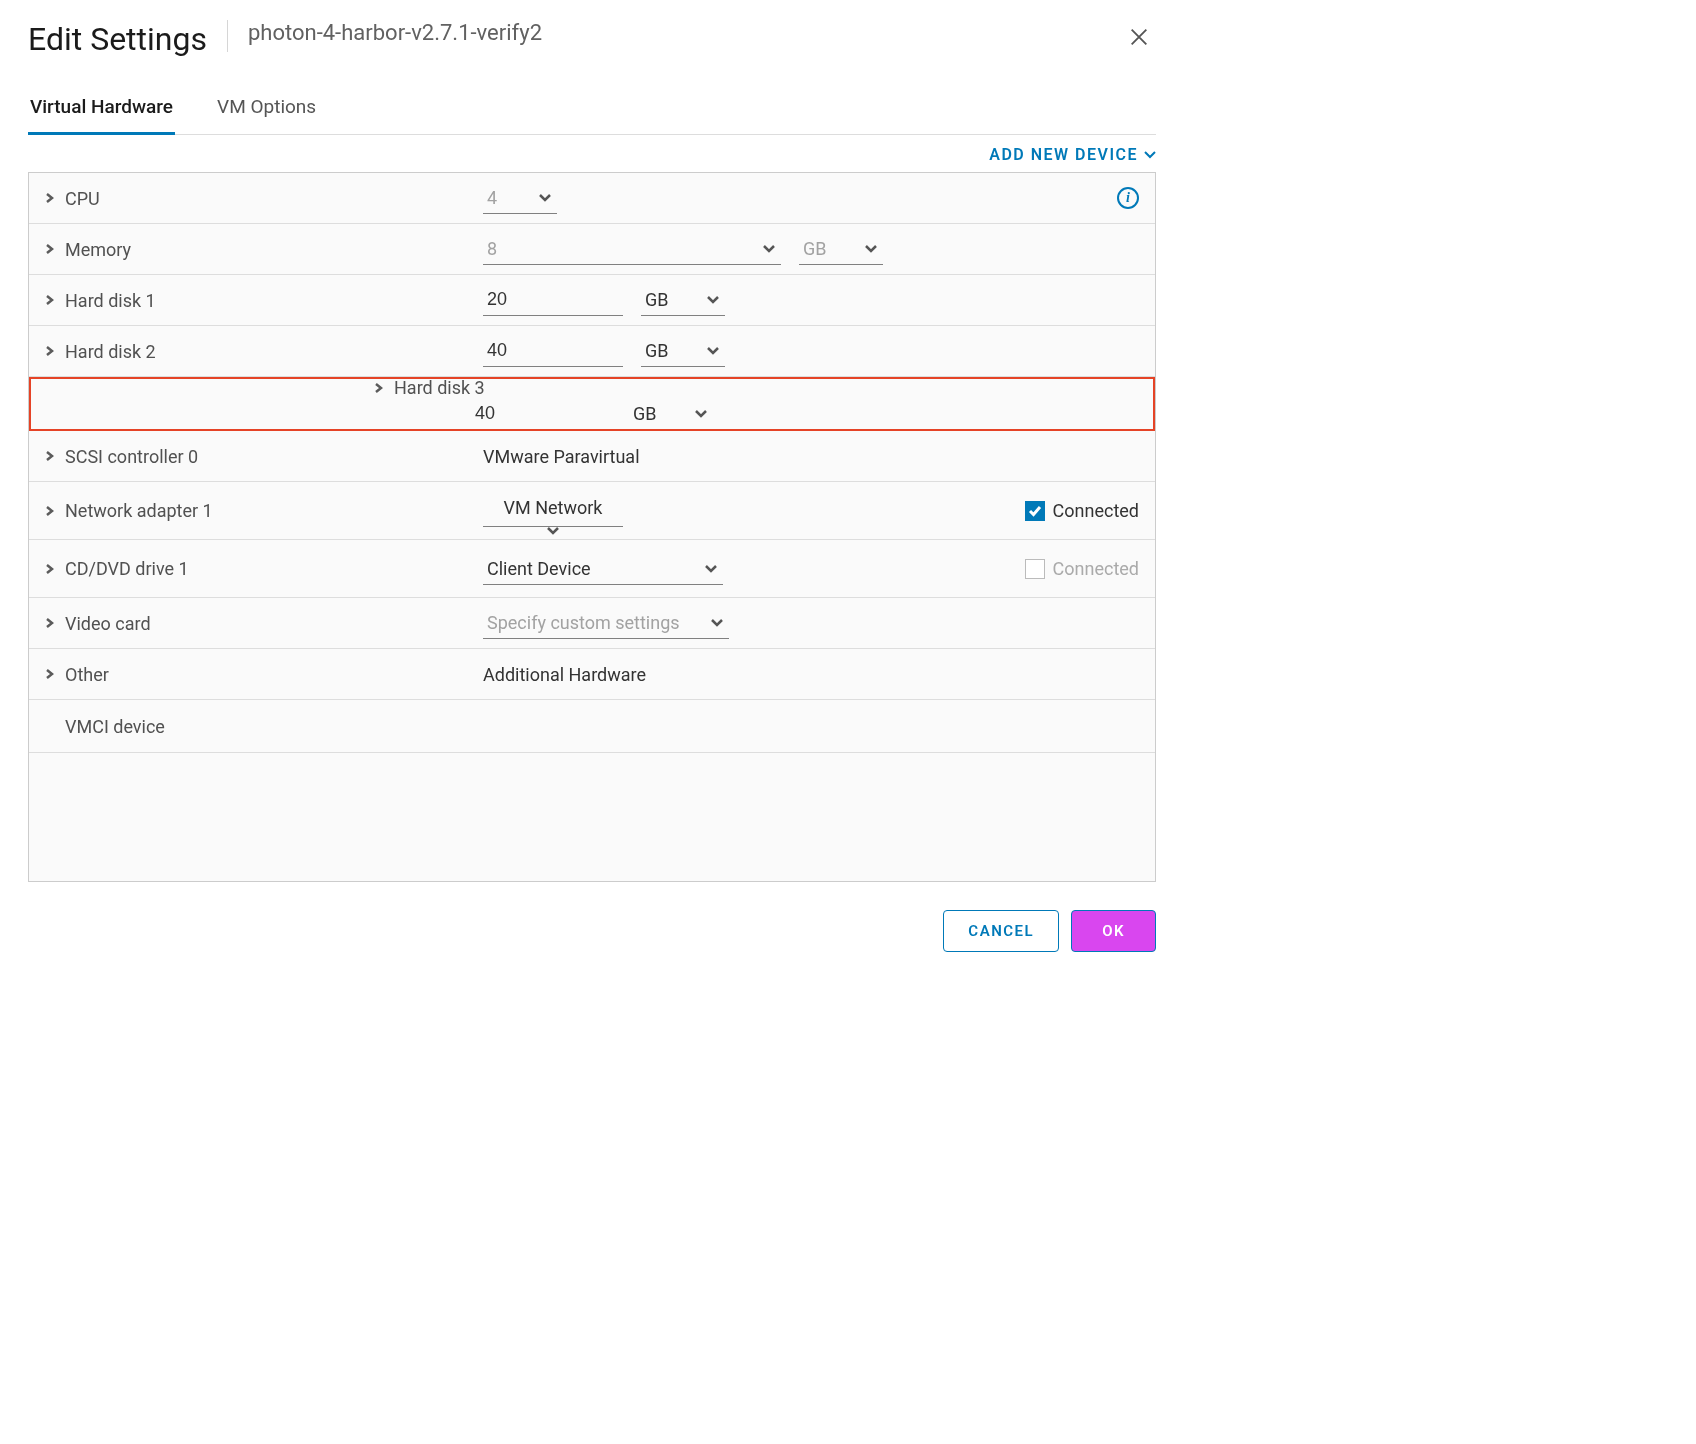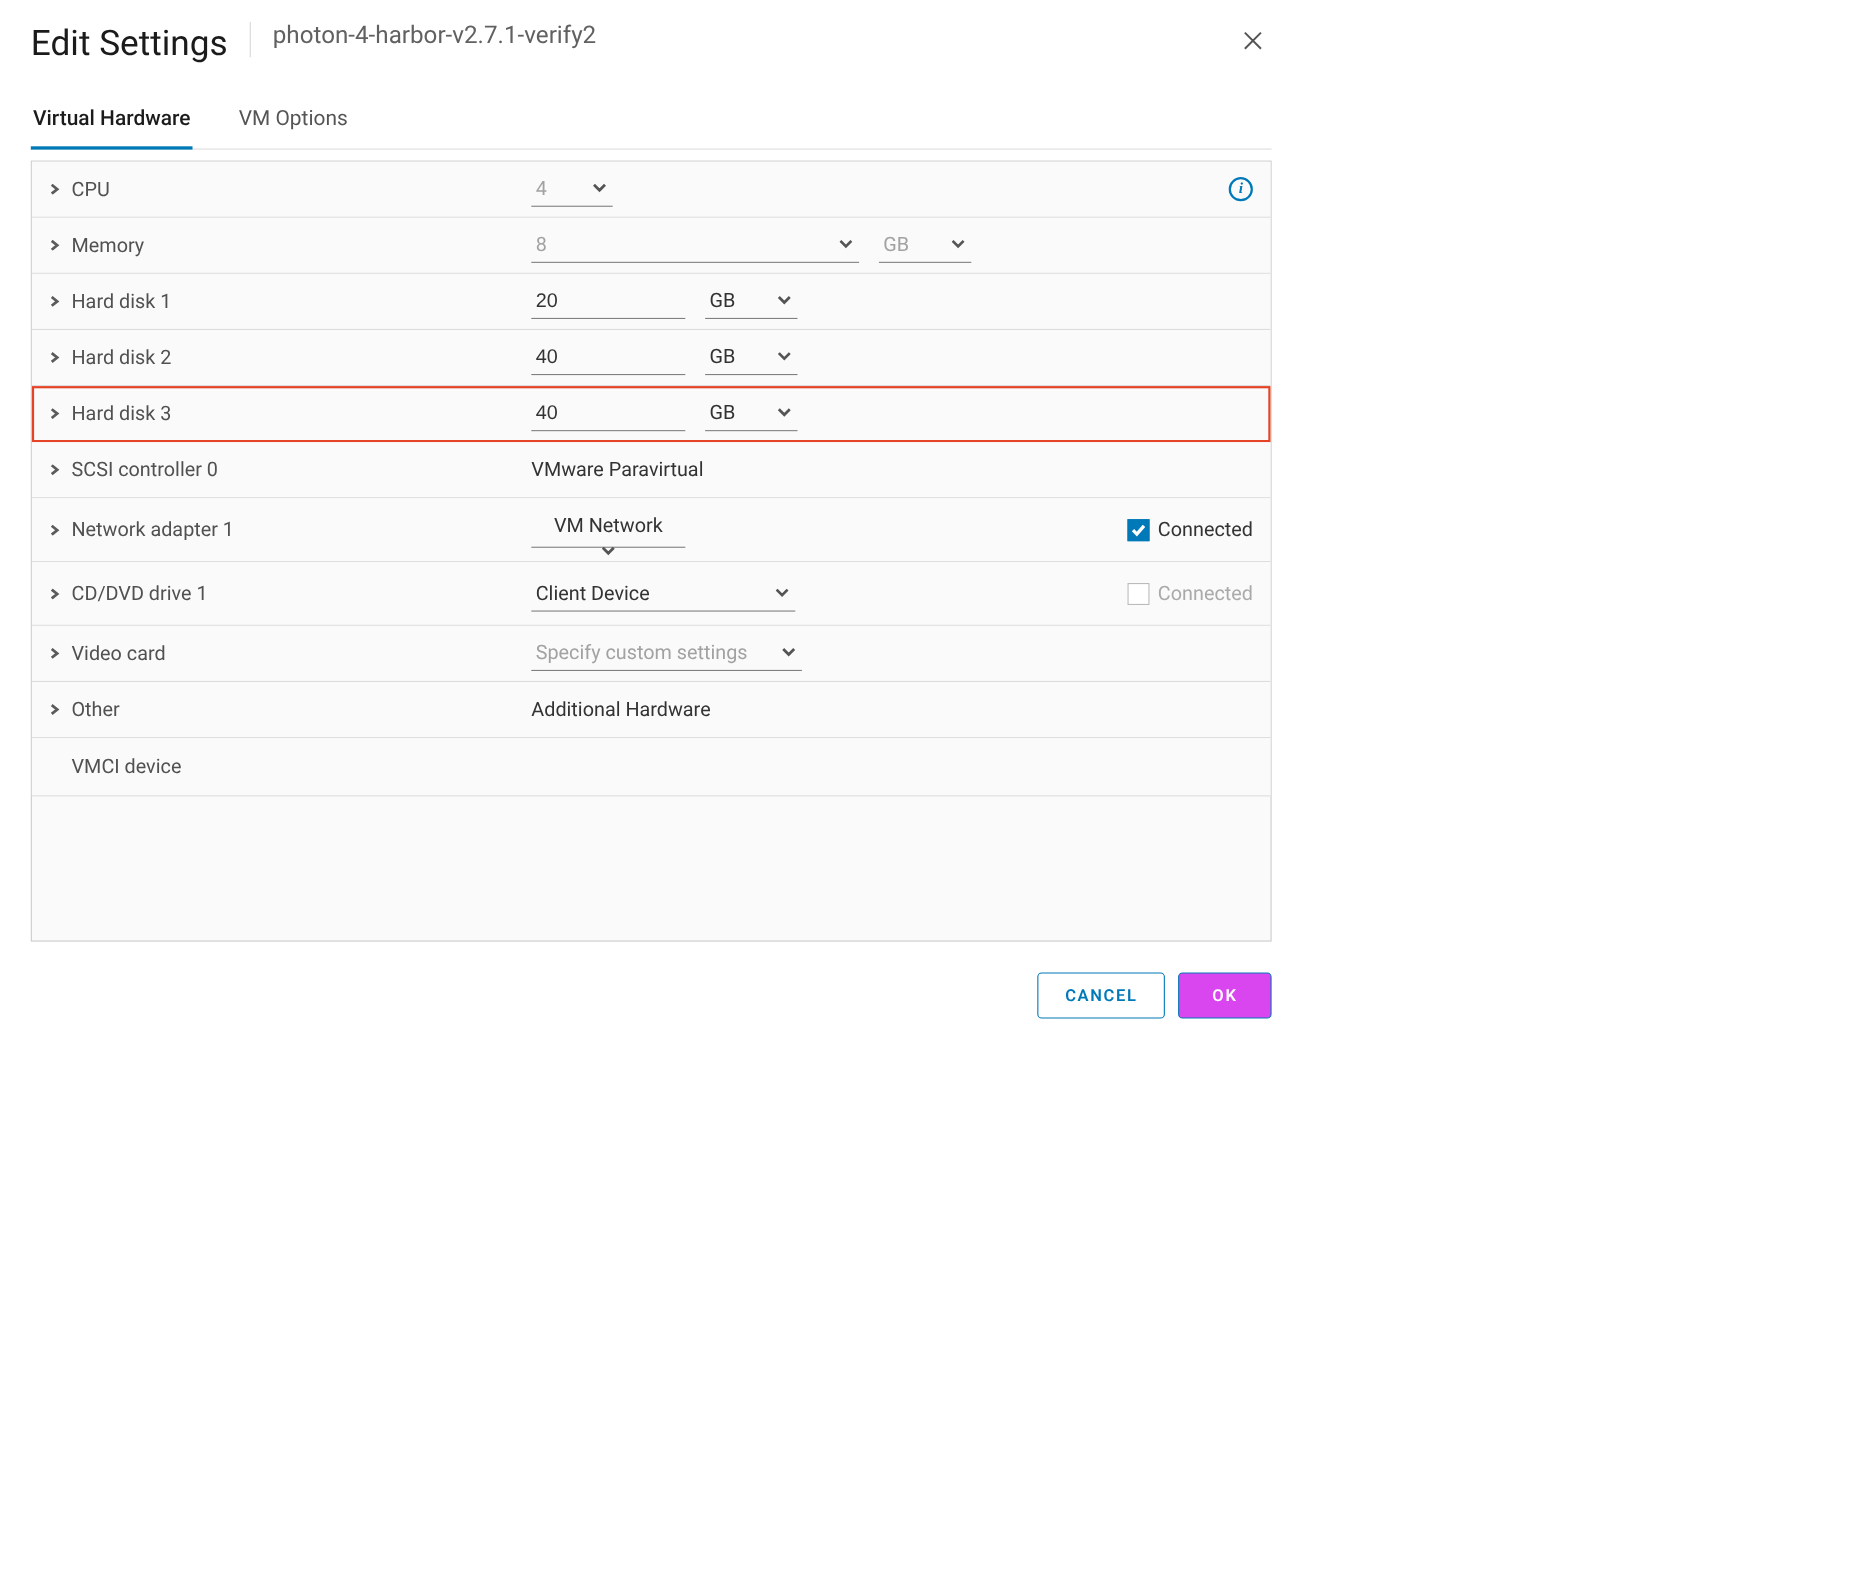--- a/index.html
+++ b/index.html
@@ -22,21 +22,21 @@
 .tabs { display:flex; border-bottom:1px solid #ddd; margin-bottom:10px; }
 .tab { padding:12px 2px 14px 2px; margin-right:40px; font-size:19px; color:#555; cursor:pointer; }
 .tab.active { color:#1b1b1b; border-bottom:3px solid #0079b8; margin-bottom:-1px; font-weight:500;}
 
 .toolbar { display:flex; justify-content:flex-end; margin-bottom:8px; }
 .add-btn { color:#0079b8; font-size:16px; letter-spacing:1.5px; font-weight:600; cursor:pointer; display:flex; align-items:center; gap:6px;}
 .add-btn svg{width:12px;height:12px;fill:#0079b8;}
 
 .panel { border:1px solid #ccc; height:710px; background:#fafafa; }
 .row { display:flex; align-items:center; border-bottom:1px solid #ddd; min-height:51px; padding:0 14px; background:#fafafa; position:relative;}
-.row.highlighted { outline:2px solid #e54326; outline-offset:-2px; background:#fafafa;}
+.row.highlighted { outline:2px solid #e54326; outline-offset:-2px; background:#fafafa;flex-direction:column;}
 .row.vmci{min-height:53px;}
 .label-cell { width:440px; display:flex; align-items:center; gap:8px; font-size:18px; color:#515151;}
 .expander{ width:14px; display:inline-flex; justify-content:center; cursor:pointer;}
 .expander svg{width:10px;height:10px;fill:none;stroke:#5b5b5b;stroke-width:2.5;}
 .nospace{width:14px;display:inline-block;}
 
 .value-cell { flex:1; display:flex; align-items:center; gap:18px; }
 
 .field, .dropdown { display:flex; align-items:center; border-bottom:1px solid #808080; height:32px; background:transparent; }
 .field input { border:none; background:transparent; font-size:18px; color:#333; outline:none; width:100%; padding:2px 4px;}
@@ -84,20 +84,28 @@
           <path d="M4 4 L20 20 M20 4 L4 20"></path>
         </svg>
     </div>
   </div>
 
   <div class="tabs">
     <div class="tab active">Virtual Hardware</div>
     <div class="tab">VM Options</div>
   </div>
 
+  <div class="toolbar">
+    <div class="add-btn">
+      <span>ADD NEW DEVICE</span>
+      <svg viewBox="0 0 12 12">
+          <path d="M1 3 L6 8 L11 3" stroke="#0079b8" stroke-width="2" fill="none"></path>
+        </svg>
+    </div>
+  </div>
 
   <div class="panel">
 
     <div class="row">
       <div class="label-cell">
         <span class="expander">
             <svg viewBox="0 0 10 10">
               <path d="M2 1 L7 5 L2 9"></path>
             </svg>
           </span>

